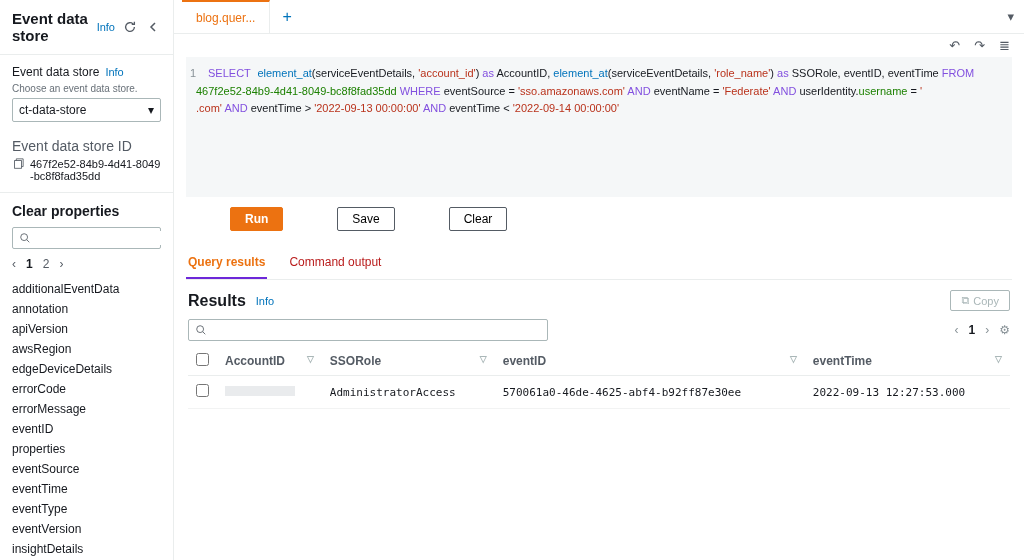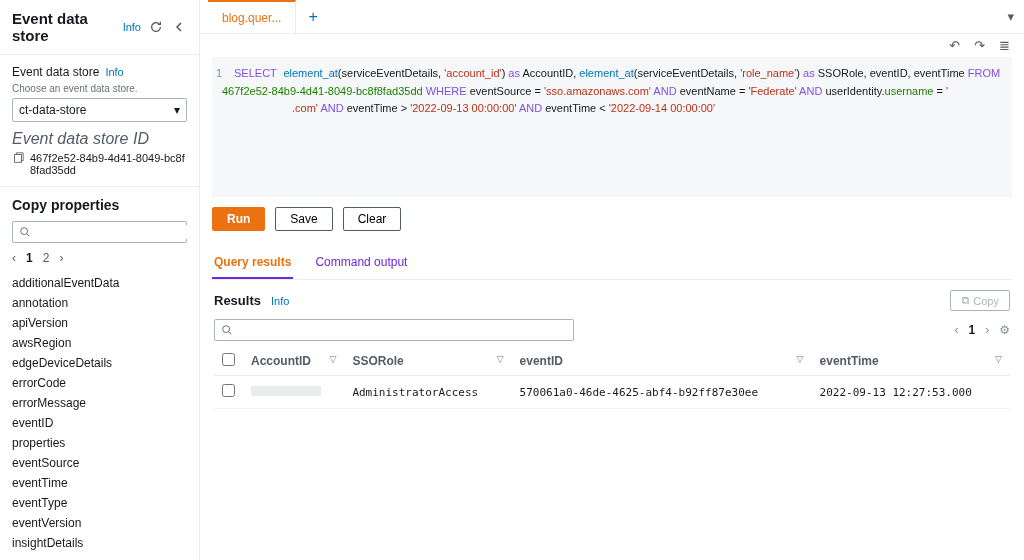--- a/index.html
+++ b/index.html
@@ -1,27 +1,27 @@
 <!DOCTYPE html>
 <html><head>
 <meta charset="utf-8">
 <style>
 * { box-sizing: border-box; margin: 0; padding: 0; font-family: "Amazon Ember", "Helvetica Neue", Arial, sans-serif; }
 body { background: #fff; font-size: 13px; color: #16191f; }
 .app { display: flex; width: 1024px; height: 560px; }
-.sidebar { width: 200px; border-right: 1px solid #eaeded; display: flex; flex-direction: column; }
+.sidebar { width: 174px; border-right: 1px solid #eaeded; display: flex; flex-direction: column; }
 .side-hdr { display:flex; align-items:center; padding: 10px 12px; border-bottom:1px solid #eaeded; gap:6px;}
 .side-hdr h2 { font-size: 15px; font-weight:700; flex:1;}
 .info-link { color:#0073bb; font-size:11px; cursor:pointer;}
 .icon-btn { background:none; border:none; cursor:pointer; color:#545b64; padding:2px;}
 .side-ds { padding: 10px 12px; border-bottom:1px solid #eaeded;}
 .side-ds .sm-title {font-size:12px; font-weight:400; color:#16191f; display:flex; align-items:center; gap:6px;}
 .side-ds .hint {font-size:10px; color:#687078; margin:4px 0;}
 .select { width:100%; border:1px solid #aab7b8; border-radius:2px; padding:4px 6px; font-size:12px; background:#fff; display:flex; justify-content:space-between; align-items:flex-start; cursor:pointer;}
-.id-lbl {font-size:16px; color:#545b64; margin-top:8px;font-style:italic;}
+.id-lbl {font-size:14px; color:#545b64; margin-top:16px;}
 .id-row {display:flex; align-items:flex-start; gap:6px; margin-top:4px; font-size:11px; color:#16191f;}
 .side-props { padding:10px 12px; overflow:hidden;}
 .side-props h3 {font-size:14px; font-weight:700; margin-bottom:8px;}
 .search { display:flex; align-items:center; border:1px solid #aab7b8; border-radius:2px; padding:3px 6px; gap:6px;}
 .search input {border:none; outline:none; flex:1; font-size:12px;}
 .pager {display:flex; align-items:center; gap:10px; margin:8px 0; font-size:12px; color:#545b64;}
 .pager .cur {font-weight:700; color:#16191f;}
 .plist {list-style:none;}
 .plist li {font-size:12px; color:#16191f; padding:3px 0; cursor:pointer;}
 .main {flex:1; display:flex; flex-direction:column;}
@@ -31,28 +31,28 @@
 .tb-spacer{flex:1;}
 .tb-ctl{display:flex; align-items:center; padding:0 10px; color:#545b64; cursor:pointer;}
 .editor-tools{display:flex; justify-content:flex-end; gap:14px; padding:4px 14px; color:#545b64; font-size:13px;}
 .editor{background:#f5f7f8; margin:0 12px; padding:8px 10px; font-family:Consolas,Menlo,monospace; font-size:11px; line-height:1.6; color:#16191f; min-height:140px; position:relative;}
 .ln{position:absolute; left:4px; top:8px; color:#879196; font-size:11px;}
 .kw{color:#8250df;}
 .str{color:#b9321b;}
 .fn{color:#0073bb;}
 .col{color:#1d8102;}
 .actions{display:flex; gap:10px; padding:10px 12px;}
-.btn{border:1px solid #545b64; background:#fff; padding:4px 14px; font-size:12px; border-radius:2px; cursor:pointer;}
+.btn{border:1px solid #545b64; background:#fff; padding:4px 14px; font-size:12px; border-radius:2px; cursor:pointer;margin-left:44px;}
 .btn.primary{background:#ec7211; border-color:#ec7211; color:#fff; font-weight:700;}
 .rtabs{display:flex; border-bottom:1px solid #eaeded; margin:6px 12px 0; gap:20px;}
-.rtab{padding:8px 2px; font-size:12px; color:#6d28d9; cursor:pointer;}
+.rtab{padding:8px 2px; font-size:12px; color:#b91c1c; cursor:pointer;}
 .rtab.active{color:#ec7211; font-weight:700; border-bottom:2px solid #6d28d9;}
 .results{padding:10px 14px; flex:1;}
 .res-hdr{display:flex; align-items:center; gap:10px; margin-bottom:8px;}
-.res-hdr h3{font-size:13px; font-weight:700;}
+.res-hdr h3{font-size:16px; font-weight:700;}
 .copy-btn{margin-left:auto; border:1px solid #aab7b8; background:#fff; padding:3px 10px; font-size:11px; color:#aab7b8; border-radius:2px; display:flex; gap:4px; align-items:center;}
 .res-tools{display:flex; align-items:center; gap:10px; margin-bottom:6px;}
 .res-tools .search{flex:0 0 360px;}
 .res-pg{margin-left:auto; display:flex; align-items:center; gap:10px; color:#879196; font-size:12px;}
 table{width:100%; border-collapse:collapse; font-size:12px;}
 th{ text-align:left; font-weight:700; color:#545b64; padding:6px 8px; border-bottom:1px solid #eaeded; position:relative;}
 th .sort{float:right; color:#aab7b8; font-size:9px;}
 td{padding:8px; border-bottom:1px solid #f2f3f3; color:#16191f; font-family:Consolas,Menlo,monospace; font-size:11px;}
 .chk{width:24px;}
 .greybar{display:inline-block; width:70px; height:10px; background:#e9ebed;}
@@ -94,21 +94,21 @@
             <svg width="12" height="12" viewBox="0 0 14 14">
               <rect x="3" y="3" width="8" height="9" fill="none" stroke="#545b64"></rect>
               <path d="M5 3V1h8v9h-2" fill="none" stroke="#545b64"></path>
             </svg>
           </span>
         <span style="word-break:break-all">467f2e52-84b9-4d41-8049-bc8f8fad35dd</span>
       </div>
     </div>
 
     <div class="side-props">
-      <h3>Copy properties</h3>
+      <h3>Clear properties</h3>
       <div class="search">
         <span>
             <svg width="12" height="12" viewBox="0 0 14 14">
               <circle cx="6" cy="6" r="4" fill="none" stroke="#545b64"></circle>
               <path d="m9 9 3 3" stroke="#545b64"></path>
             </svg>
           </span>
         <input placeholder="" style="">
       </div>
       <div class="pager">

